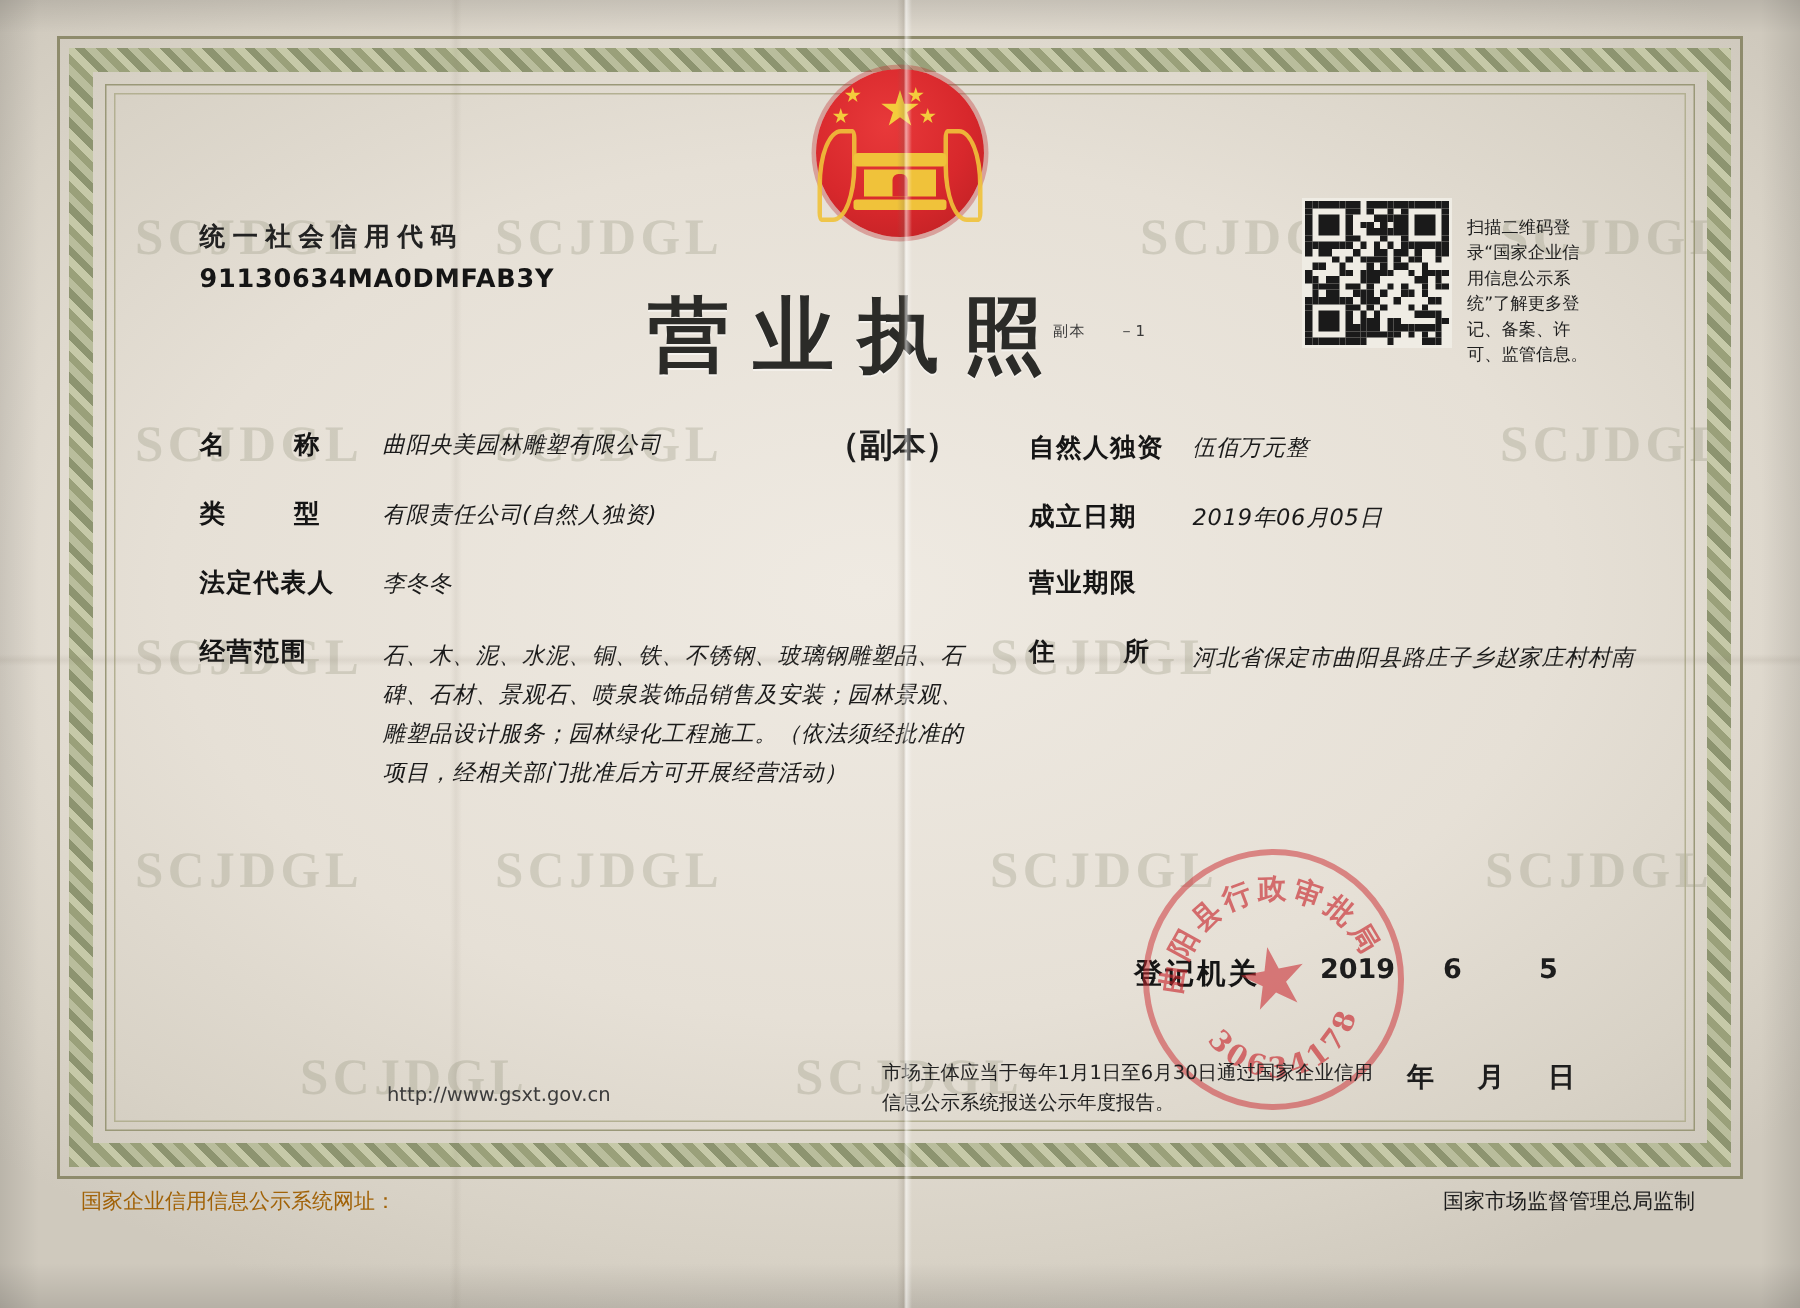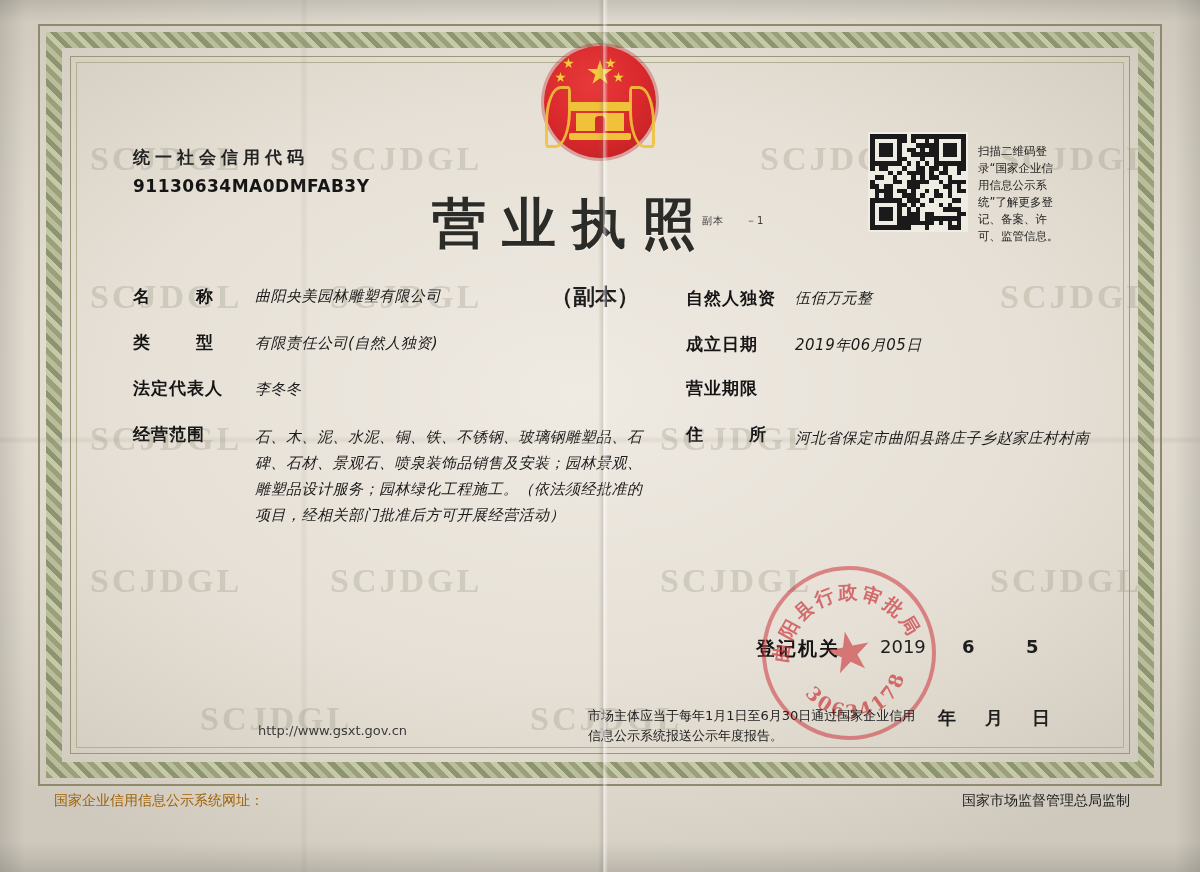--- a/index.html
+++ b/index.html
@@ -251,21 +251,21 @@
   .v-addr   { left: 795px; top: 425px; width: 300px; line-height: 26px; }
   .spread2 { letter-spacing: 4px; }
 
   .reg-line {
     left: 756px; top: 636px;
     font-size: 19px;
     font-weight: 700;
     letter-spacing: 2px;
     color: #151515;
   }
-  .reg-year { left: 880px; top: 636px; font-size: 18px; font-weight: 400; }
+  .reg-year { left: 880px; top: 636px; font-size: 18px; font-weight: 700; }
   .reg-m    { left: 962px; top: 636px; font-size: 18px; font-weight: 700; }
   .reg-d    { left: 1026px; top: 636px; font-size: 18px; font-weight: 700; }
   .ymd-y    { left: 938px; top: 706px; font-size: 18px; font-weight: 700; }
   .ymd-m    { left: 985px; top: 706px; font-size: 18px; font-weight: 700; }
   .ymd-d    { left: 1032px; top: 706px; font-size: 18px; font-weight: 700; }
 
   .notice {
     left: 588px; top: 706px;
     font-size: 13px;
     color: #222;

